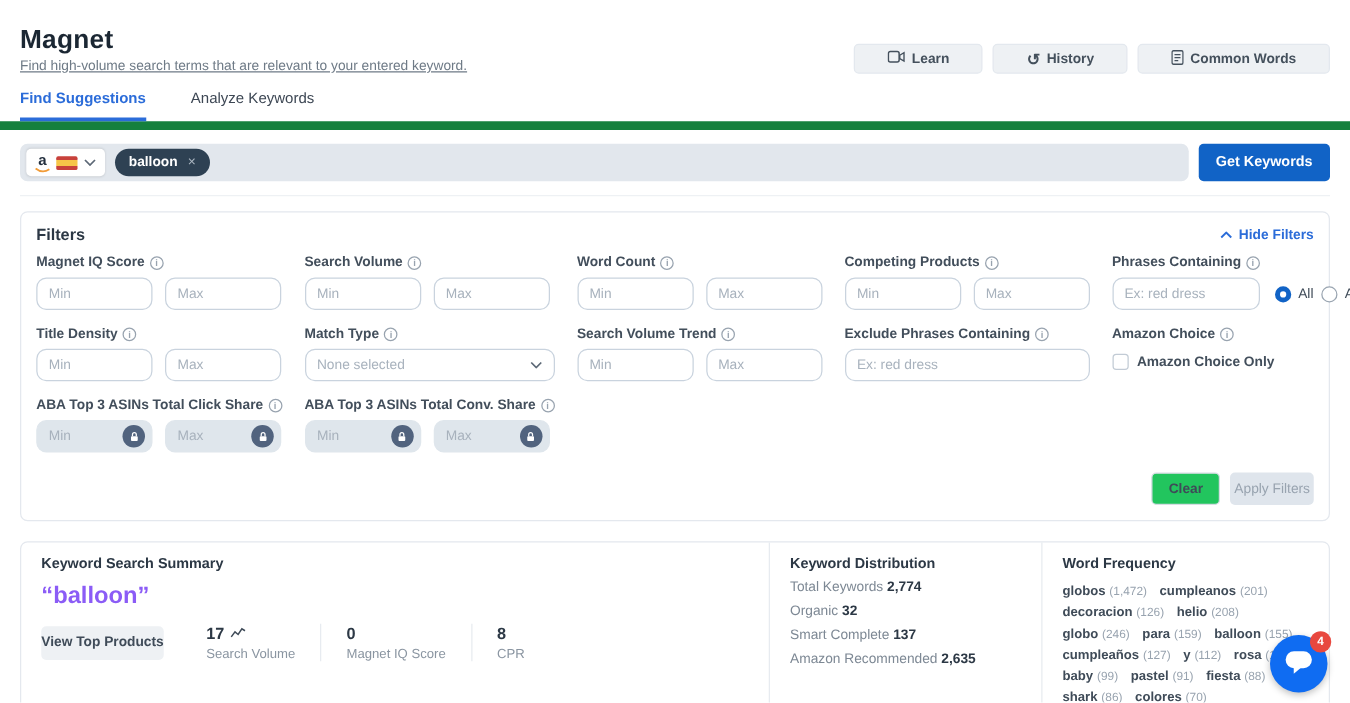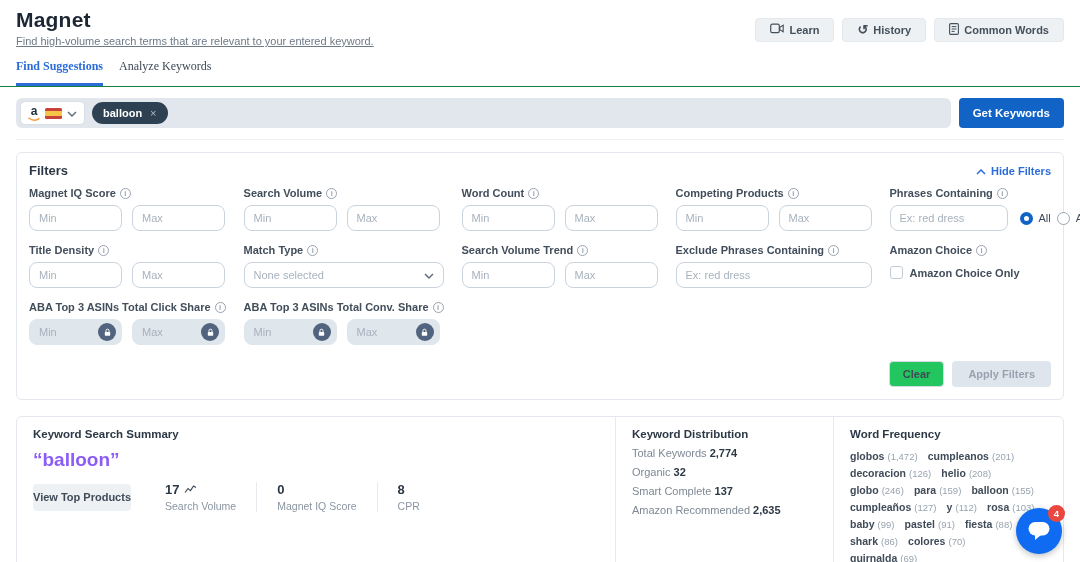--- a/index.html
+++ b/index.html
@@ -3,29 +3,29 @@
 <meta charset="utf-8">
 <style>
   * { box-sizing: border-box; margin: 0; padding: 0; }
   html,body { width:1080px; height:562px; }
   body {
     font-family: "Liberation Sans", "DejaVu Sans", sans-serif;
     background:#fff; color:#3f4b58; position:relative; overflow:hidden;
     font-size:11px;
   }
   
-  .topbar { display:flex; justify-content:space-between; align-items:center; padding:8px 16px 0 16px; }
+  .topbar { display:flex; justify-content:space-between; align-items:flex-end; padding:8px 16px 0 16px;margin-top:12px; }
   .page-title { font-size:21px; font-weight:bold; color:#1b2733; letter-spacing:.2px; }
   .page-subtitle { font-size:11px; color:#6e7a86; margin-top:3px;text-decoration:underline; }
   .topbar-actions { display:flex; gap:8px; margin-top:4px; }
   .gbtn { display:inline-flex; align-items:center; gap:5px; background:#eef1f4; border:1px solid #e3e8ee;
-          border-radius:4px; height:24px; padding:0 14px; font-size:11px; font-weight:bold; color:#44505c; cursor:pointer; }
+          border-radius:4px; height:24px; padding:0 26px; font-size:11px; font-weight:bold; color:#44505c; cursor:pointer; }
   .icon-ch { font-size:13px; line-height:1; color:#44505c; }
   
-  .tabs { display:flex; gap:16px; padding:0 16px; margin-top:12px; border-bottom:1px solid #15803d;font-family:Liberation Serif, serif; }
+  .tabs { display:flex; gap:36px; padding:0 16px; margin-top:12px; border-bottom:7px solid #15803d; }
   .tab { font-size:12px; padding-bottom:9px; color:#3d4754; cursor:pointer; }
   .tab.active { color:#2b6cd9; font-weight:bold; border-bottom:3px solid #2b6cd9; }
   
   .search-row { display:flex; gap:8px; align-items:center; margin:11px 16px 0 16px; padding-bottom:11px; border-bottom:1px solid #eef1f4;}
   .searchbar { flex:1; background:#e2e7ed; border-radius:6px; height:30px; display:flex; align-items:center; padding:0 5px; gap:8px; }
   .marketplace { background:#fff; border-radius:4px; height:22px; display:inline-flex; align-items:center; gap:5px; padding:0 7px; cursor:pointer; box-shadow:0 0 2px rgba(0,0,0,.12); }
   .alogo { position:relative; font-weight:bold; font-size:12px; color:#232f3e; line-height:1; display:inline-flex; flex-direction:column; align-items:center; }
   .flag-es { width:17px; height:11px; border-radius:1.5px; overflow:hidden; display:inline-block;
              background:linear-gradient(180deg,#c8413b 0 27%,#f6c548 27% 73%,#c8413b 73% 100%); }
   .kw-pill { background:#2e4153; color:#fff; border-radius:12px; height:22px; display:inline-flex; align-items:center; padding:0 11px; font-size:11px; font-weight:bold; gap:8px; }
@@ -52,21 +52,21 @@
   .radio.unsel { border:1px solid #9aa5b1; background:#fff; }
   .radio-label { font-size:11px; color:#3f4b58; }
   .checkbox { width:13px; height:13px; border:1px solid #c2cbd5; border-radius:3px; background:#fff; display:inline-block; flex:none; }
   .chk-row { display:flex; align-items:center; gap:7px; margin-top:10px; }
   .chk-label { font-size:11px; font-weight:bold; color:#424e5b; }
   .locked-wrap { position:relative; }
   .locked-wrap input { background:#dfe6ec; border-color:#dfe6ec; color:#9aa5b1; }
   .lockc { position:absolute; right:6px; top:4px; width:18px; height:18px; border-radius:50%; background:#51637e; display:flex; align-items:center; justify-content:center; }
   .filters-foot { display:flex; justify-content:flex-end; gap:8px; margin-top:16px; }
   .btn-clear { background:#22c55e; border:1px solid #d6dce3; border-radius:4px; height:26px; padding:0 13px; font-size:11px; font-weight:bold; color:#3f4b58; cursor:pointer; }
-  .btn-apply { background:#dfe5ec; border:none; border-radius:4px; height:26px; padding:0 16px; font-size:11px; font-weight:bold; color:#98a3af; cursor:default; }
+  .btn-apply { background:#dfe5ec; border:none; border-radius:4px; height:26px; padding:0 3px; font-size:11px; font-weight:normal; color:#98a3af; cursor:default; }
   
   .summary-card { display:flex; margin-top:16px; }
   .sum-left { flex:0 0 598px; padding:11px 16px 10px 16px; }
   .panel-title { font-size:11.5px; font-weight:bold; color:#2c3845; }
   .sum-keyword { font-size:19px; font-weight:bold; color:#8b5cf6; margin-top:9px; }
   .sum-bottom { display:flex; align-items:center; margin-top:11px; }
   .view-top { background:#eef1f4; border:none; border-radius:4px; height:27px; padding:0 0; font-size:11px; font-weight:bold; color:#3f4b58; cursor:pointer; }
   .stat { padding:0 20px; }
   .stat + .stat { border-left:1px solid #e7ebf0; }
   .stat:first-of-type { margin-left:14px; }

